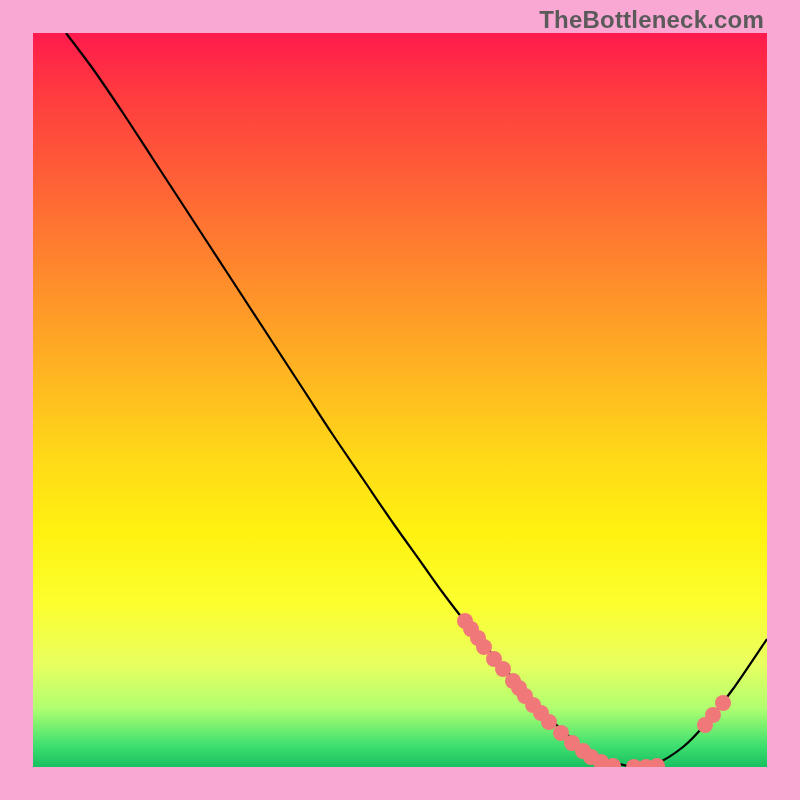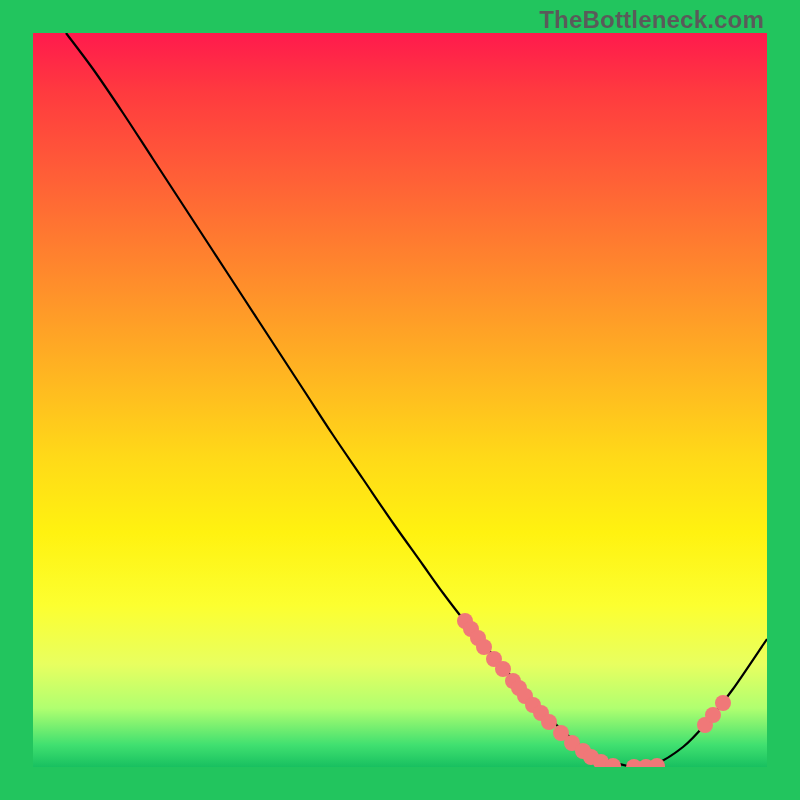--- a/index.html
+++ b/index.html
@@ -9,21 +9,21 @@
     height: 800px;
     background: #000;
     overflow: hidden;
   }
   .frame {
     position: absolute;
     left: 0;
     top: 0;
     width: 800px;
     height: 800px;
-    background: #22c55e;
+    background: #f9a8d4;
   }
   .plot-area {
     position: absolute;
     left: 33px;
     top: 33px;
     width: 734px;
     height: 734px;
     overflow: hidden;
   }
   .gradient {

